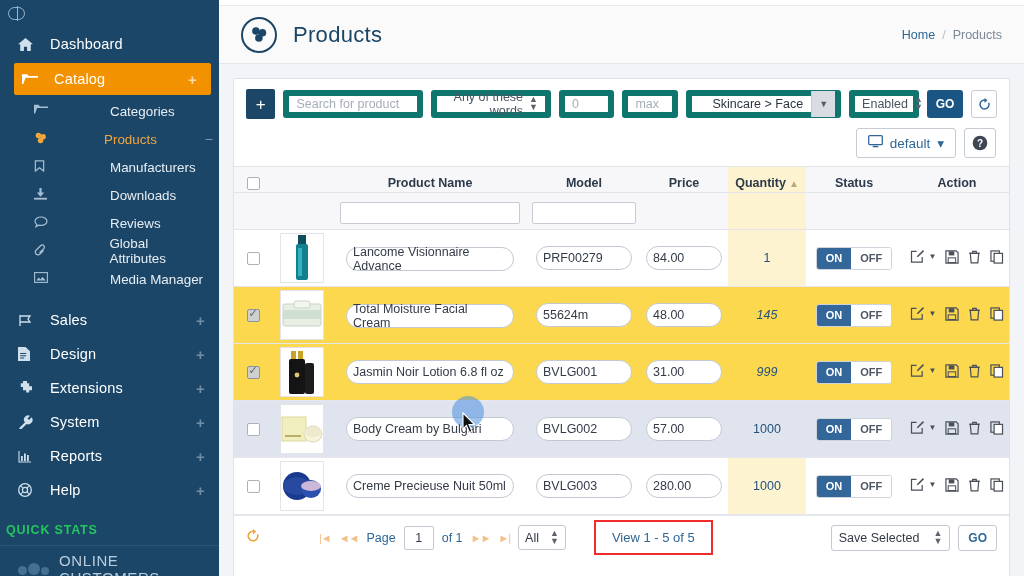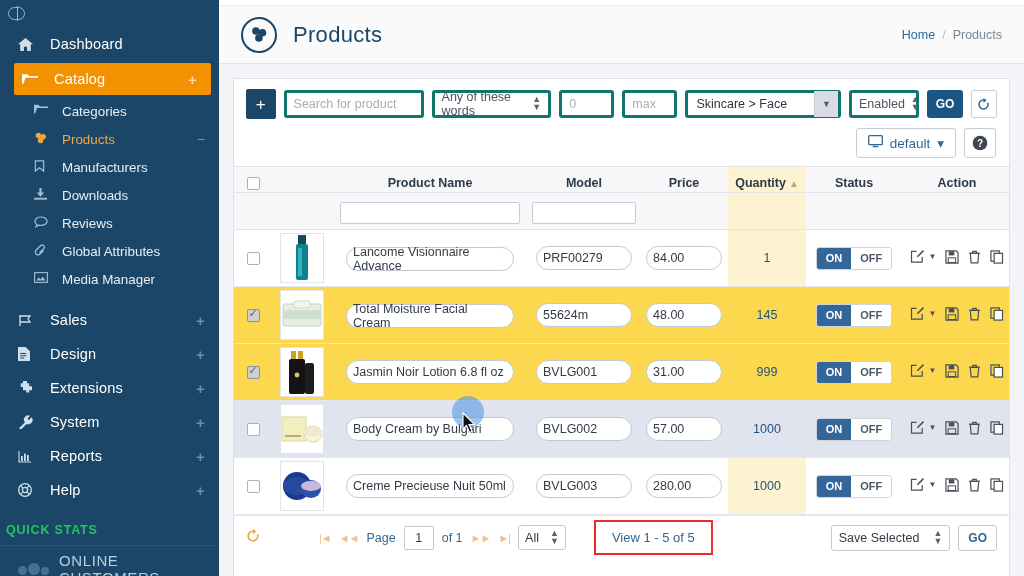--- a/index.html
+++ b/index.html
@@ -43,21 +43,21 @@
   .nav-item .lbl { flex: 1 1 auto; }
   .nav-item .plus { color: #6f8ea7; font-size: 15px; font-weight: 600; }
   .nav-item.active {
     background: #f39200; color: #fff; margin: 2px 8px 2px 14px;
     padding-left: 8px; border-radius: 2px; height: 32px;
   }
   .nav-item.active .ic { color: #fff; }
   .nav-item.active .plus { color: #ffd9a8; }
   .nav-sub {
     display: flex; align-items: center; height: 28px;
-    padding: 0 14px 0 34px; font-size: 13.4px; color: #e6eef5; cursor: pointer;
+    padding: 0 14px 0 34px; font-size: 13.4px; color: #e6eef5; cursor: pointer; gap: 48px;
   }
   .nav-sub .ic { width: 20px; margin-right: 8px; color: #a6bed2; font-size: 12px; }
   .nav-sub.current { color: #f3a63d; }
   .nav-sub.current .ic { color: #f3a63d; }
   .nav-sub .minus { margin-left: auto; color: #7f9bb1; font-size: 14px; }
   .sb-gap { height: 10px; }
   .quick-stats {
     color: #22c55e; font-size: 12.5px; font-weight: bold; letter-spacing: .8px;
     padding: 16px 0 8px 6px;
   }
@@ -97,23 +97,23 @@
   }
 
   .filters { padding: 10px 12px 8px 12px; }
   .filters-row { display: flex; align-items: center; gap: 8px; }
   .btn-add {
     width: 32px; height: 30px; background: #1b4667; color: #fff;
     border: none; border-radius: 2px; font-size: 17px; line-height: 1;
     display: flex; align-items: center; justify-content: center; cursor: pointer;
   }
   .fld {
-    height: 28px; border: 3px solid #0f766e; border-radius: 3px; background: #fff;
+    height: 28px; border: 6px solid #0f766e; border-radius: 3px; background: #fff;
     font-size: 12.5px; color: #4a5462; padding: 0 7px;
-    display: flex; align-items: center;
+    display: flex; align-items: center; text-align: right;
   }
   .fld.ph { color: #a7adb8; }
   .w-search { width: 150px; }
   .w-words  { width: 128px; justify-content: space-between; }
   .w-min    { width: 58px; }
   .w-max    { width: 58px; }
   .w-cat    { width: 168px; padding: 0; position: relative; }
   .w-cat .txt { padding: 0 8px; flex: 1 1 auto; color: #2b3542; }
   .w-cat .caret {
     width: 24px; height: 26px; background: #d9dde3; border-left: 1px solid #c6cbd4;
@@ -165,21 +165,21 @@
   }
 
   table.grid tbody td {
     border-bottom: 1px solid #e6e7ec; text-align: center; vertical-align: middle;
     font-size: 12.5px; color: #25527c; padding: 0;
     height: 57px;
   }
   tr.row-sel td { background: #fcd84e; }
   tr.row-hover td { background: #dfe4ef; }
   td.qtycell { background: #fdf3d0; }
-  tr.row-sel td.qtycell { background: #fcd84e; }
+  tr.row-sel td.qtycell { background: #fcd84e; font-style: italic; }
   tr.row-hover td.qtycell { background: #dfe4ef; }
 
   .cbx {
     width: 13px; height: 13px; border: 1px solid #aab1bb; background: #fff;
     border-radius: 2px; display: inline-block; vertical-align: middle; position: relative;
   }
   .cbx.on { background: #cfcfcf; border-color: #8d949e; }
   .cbx.on:after {
     content: "✓"; position: absolute; left: 1px; top: -3px; font-size: 11px; color: #5b6270;
   }

